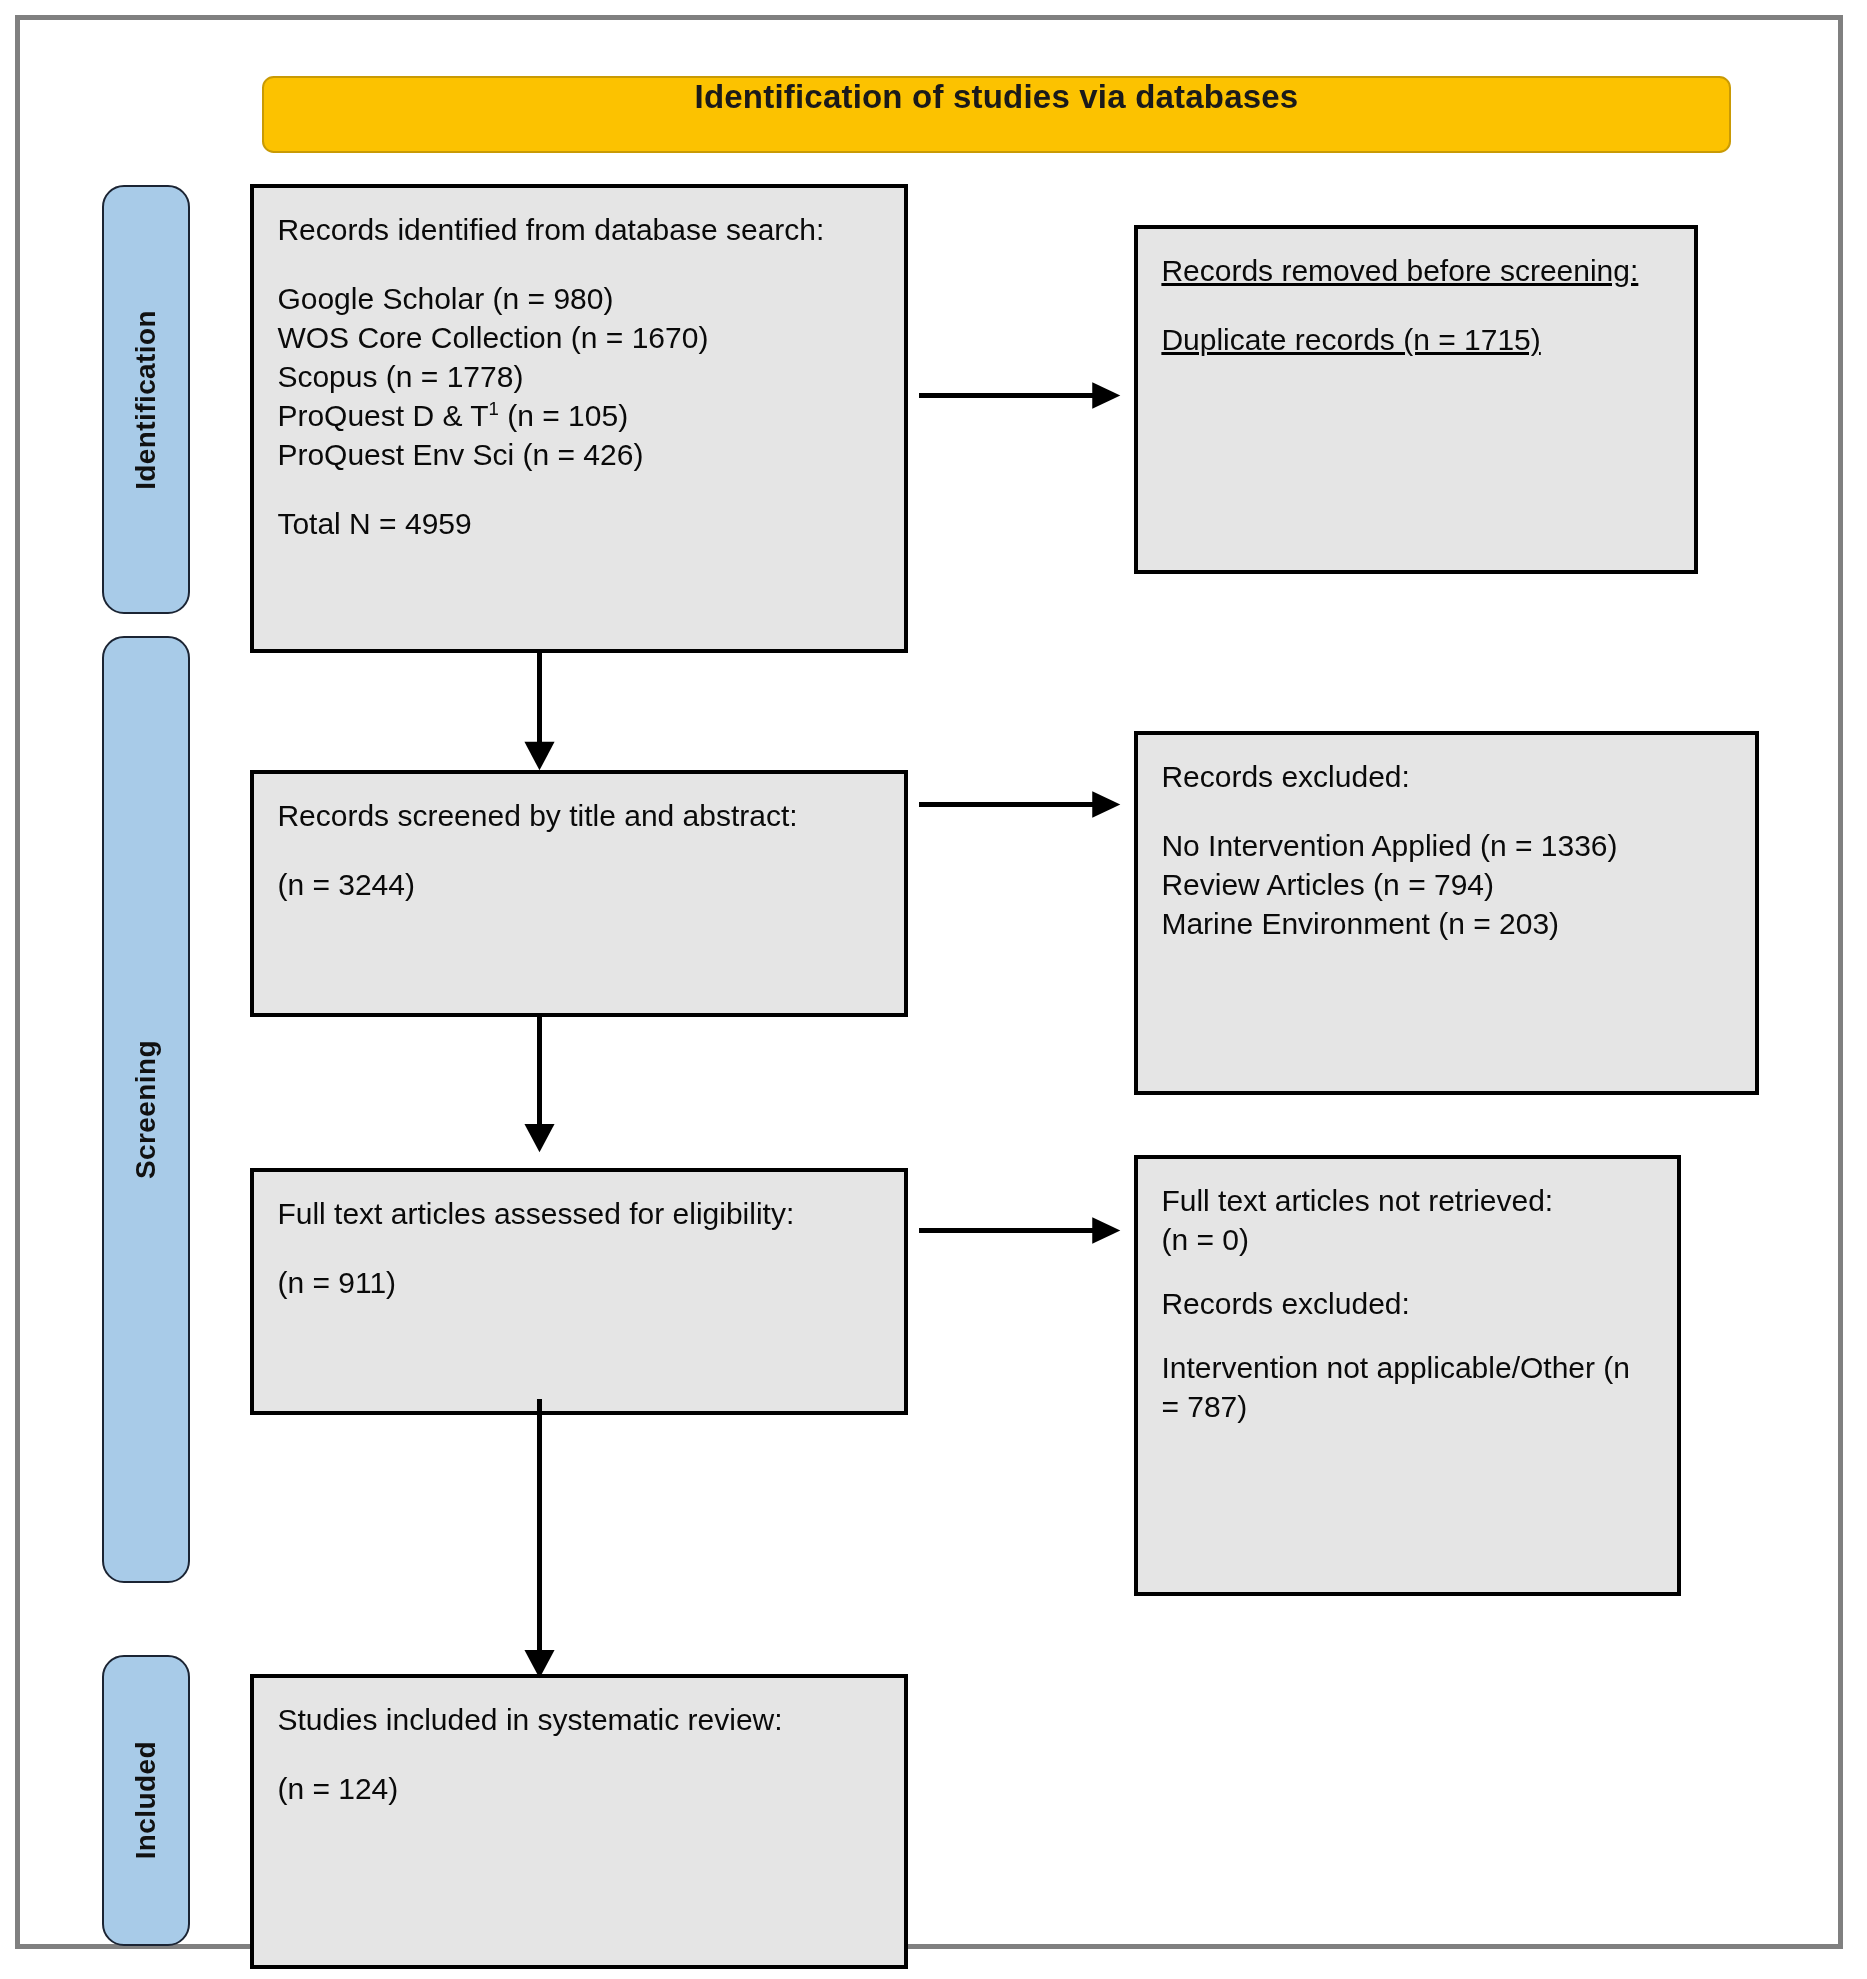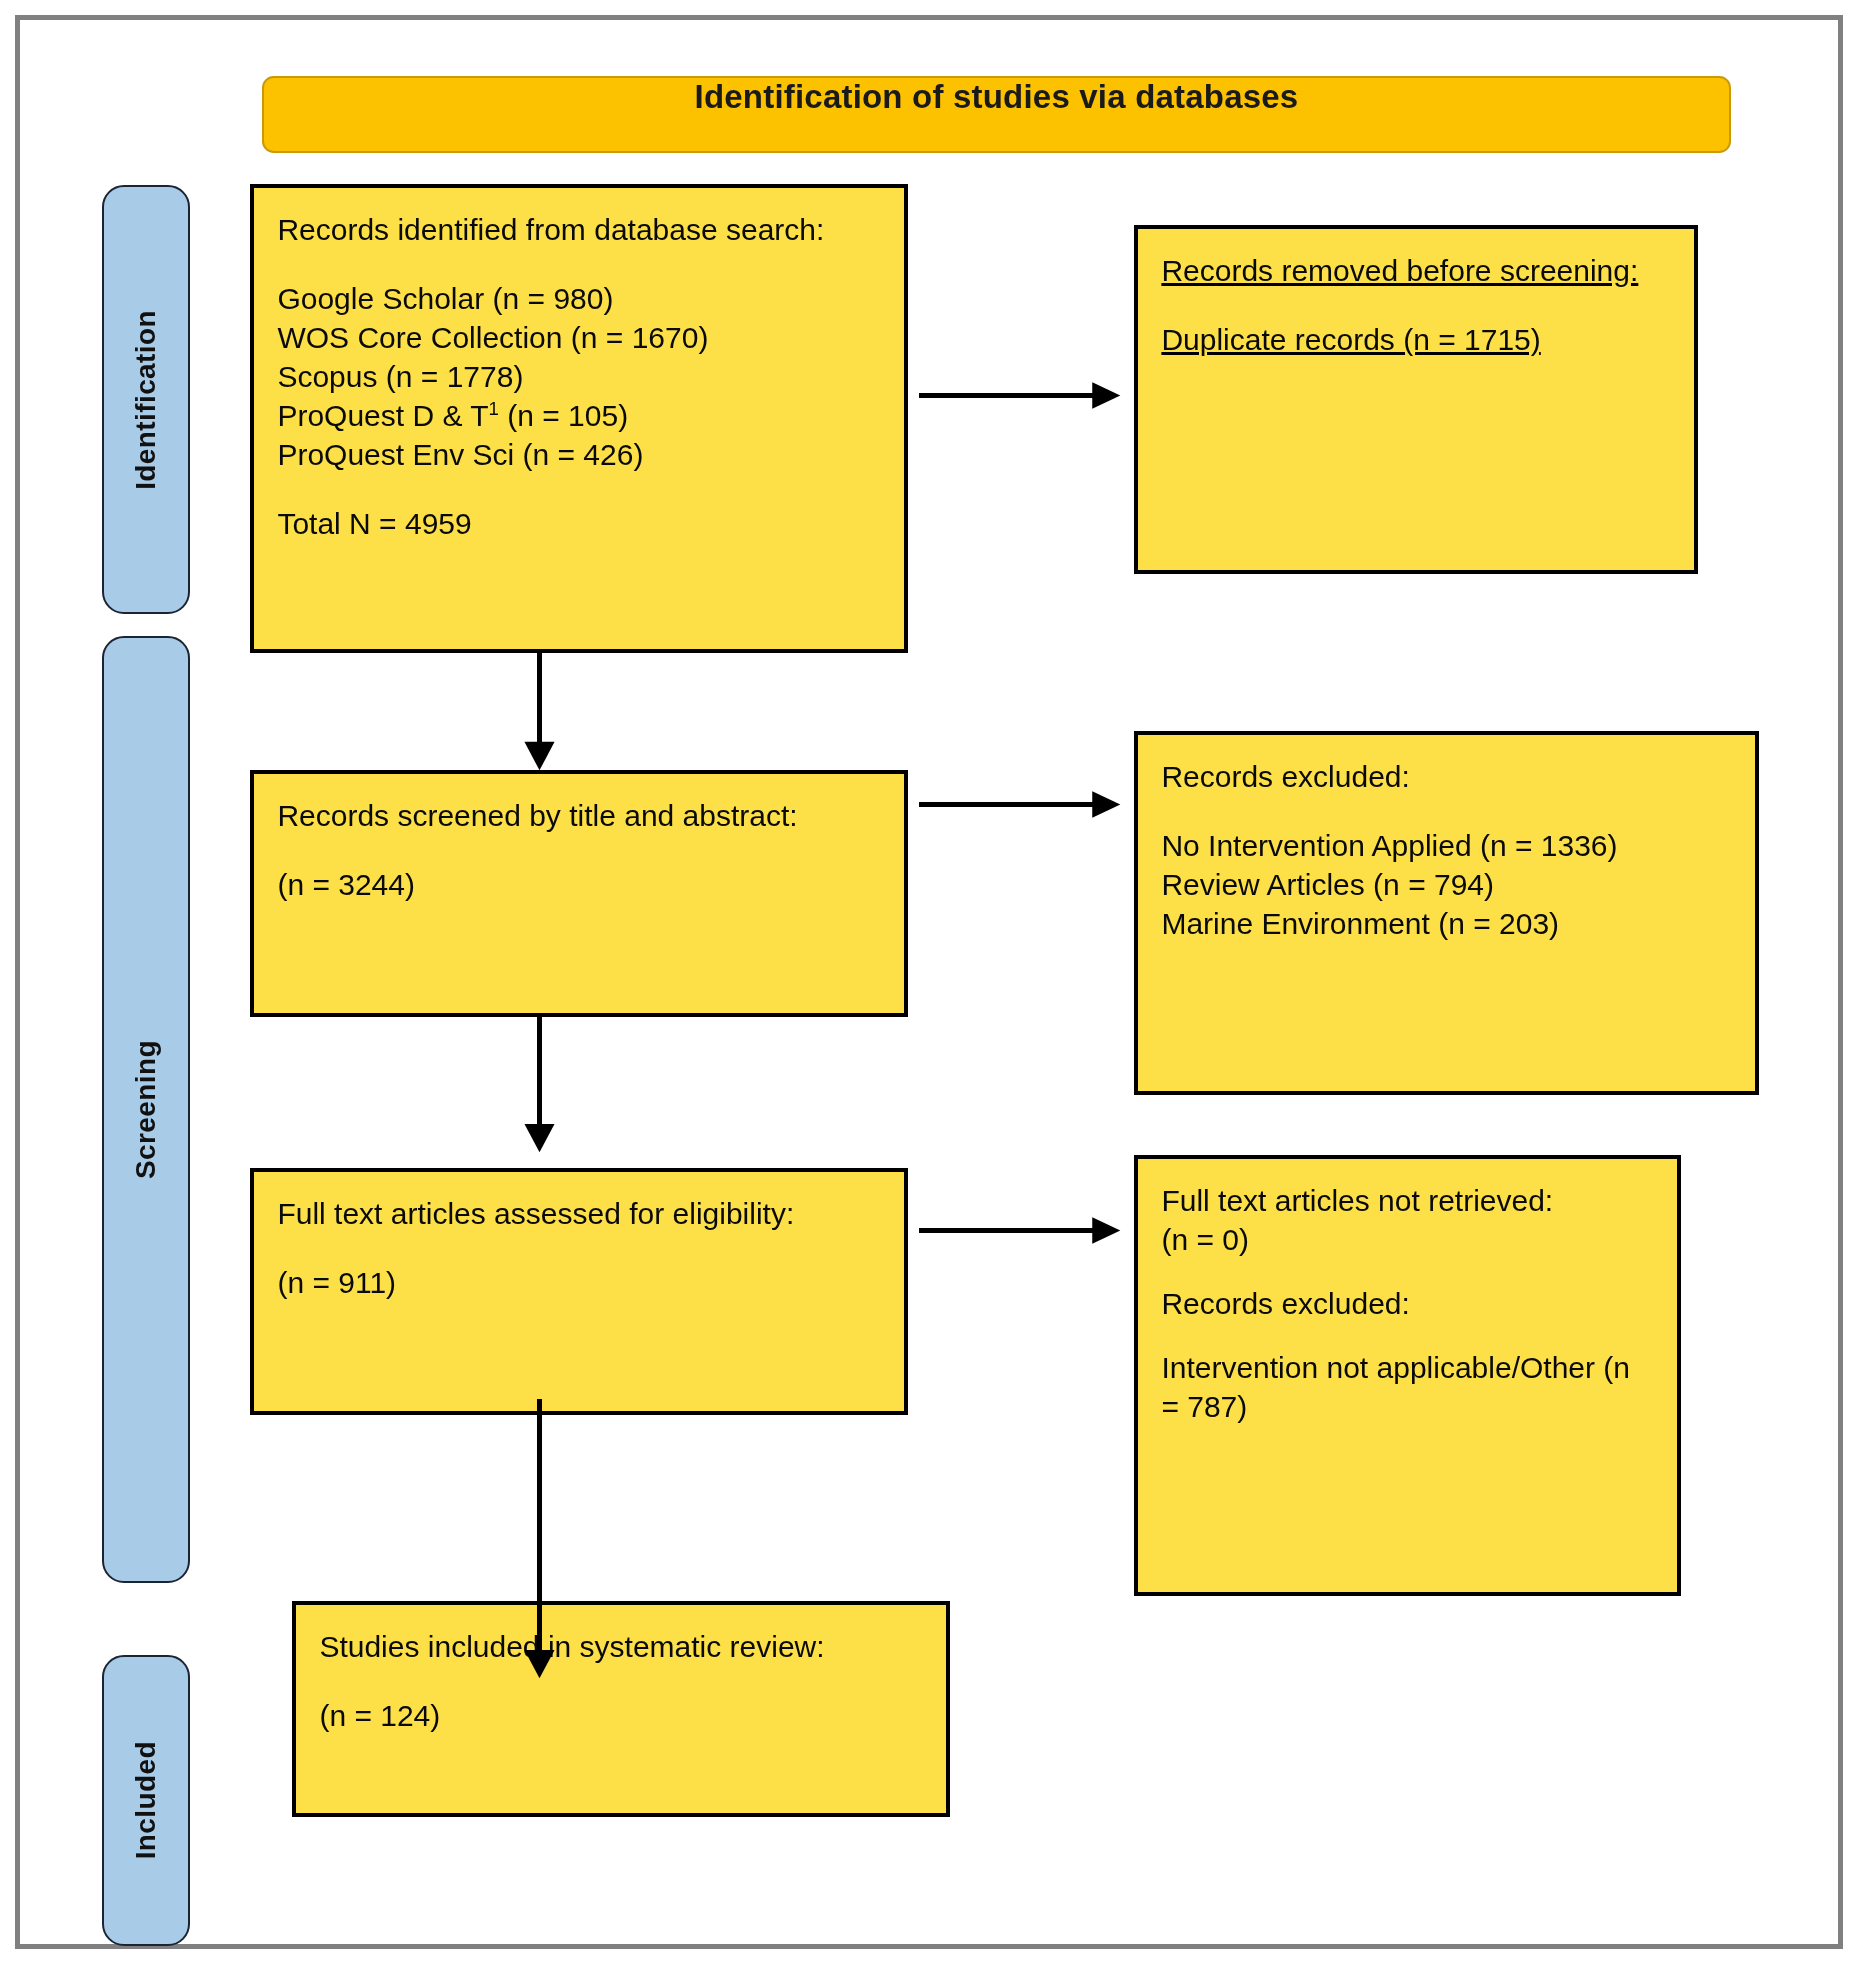--- a/index.html
+++ b/index.html
@@ -69,21 +69,21 @@
     white-space: nowrap;
     letter-spacing: 0.4px;
   }
   #rail-identification { left: 82px; top: 165px; width: 88px; height: 429px; }
   #rail-screening      { left: 82px; top: 616px; width: 88px; height: 947px; }
   #rail-included       { left: 82px; top: 1635px; width: 88px; height: 291px; }
 
   
   .flow-box {
     position: absolute;
-    background: #fde047;
+    background: #e5e5e5;
     border: 4.2px solid #000000;
     box-sizing: border-box;
     padding: 22px 23.4px 16.7px 23.4px;
   }
   .flow-box p {
     margin: 0;
     font-size: 30px;
     line-height: 1.30;
     color: #0a0a0a;
     white-space: pre-line;
@@ -91,21 +91,21 @@
   .flow-box p.gap-above { margin-top: 30px; }
   .flow-box p.gap-small { margin-top: 25px; }
   sup { font-size: 0.62em; vertical-align: super; line-height: 0; }
 
   #box-identified       { left: 230px;  top: 164px;  width: 658px;  height: 469px; }
   #box-removed          { left: 1114px; top: 205px;  width: 564px;  height: 349px; text-decoration: underline; }
   #box-screened         { left: 230px;  top: 750px;  width: 658px;  height: 247px; }
   #box-excluded-screen  { left: 1114px; top: 711px;  width: 625px;  height: 364px; }
   #box-fulltext         { left: 230px;  top: 1132px; width: 658px;  height: 247px; margin-top: 16px; }
   #box-notretrieved     { left: 1114px; top: 1135px; width: 547px;  height: 441px; }
-  #box-included         { left: 230px;  top: 1581px; width: 658px;  height: 216px; margin-left: 42px; }
+  #box-included         { left: 230px;  top: 1654px; width: 658px;  height: 295px; }
 
   
   .arrow { position: absolute; }
   .arrow svg { display: block; overflow: visible; }
 
   #arrow-id-to-removed  { left: 898px; top: 359px; }
   #arrow-id-down        { left: 501px;  top: 633px; }
   #arrow-screen-to-excl { left: 898px; top: 768px; }
   #arrow-screen-down    { left: 501px;  top: 997px; }
   #arrow-full-to-notret { left: 898px; top: 1194px; }

